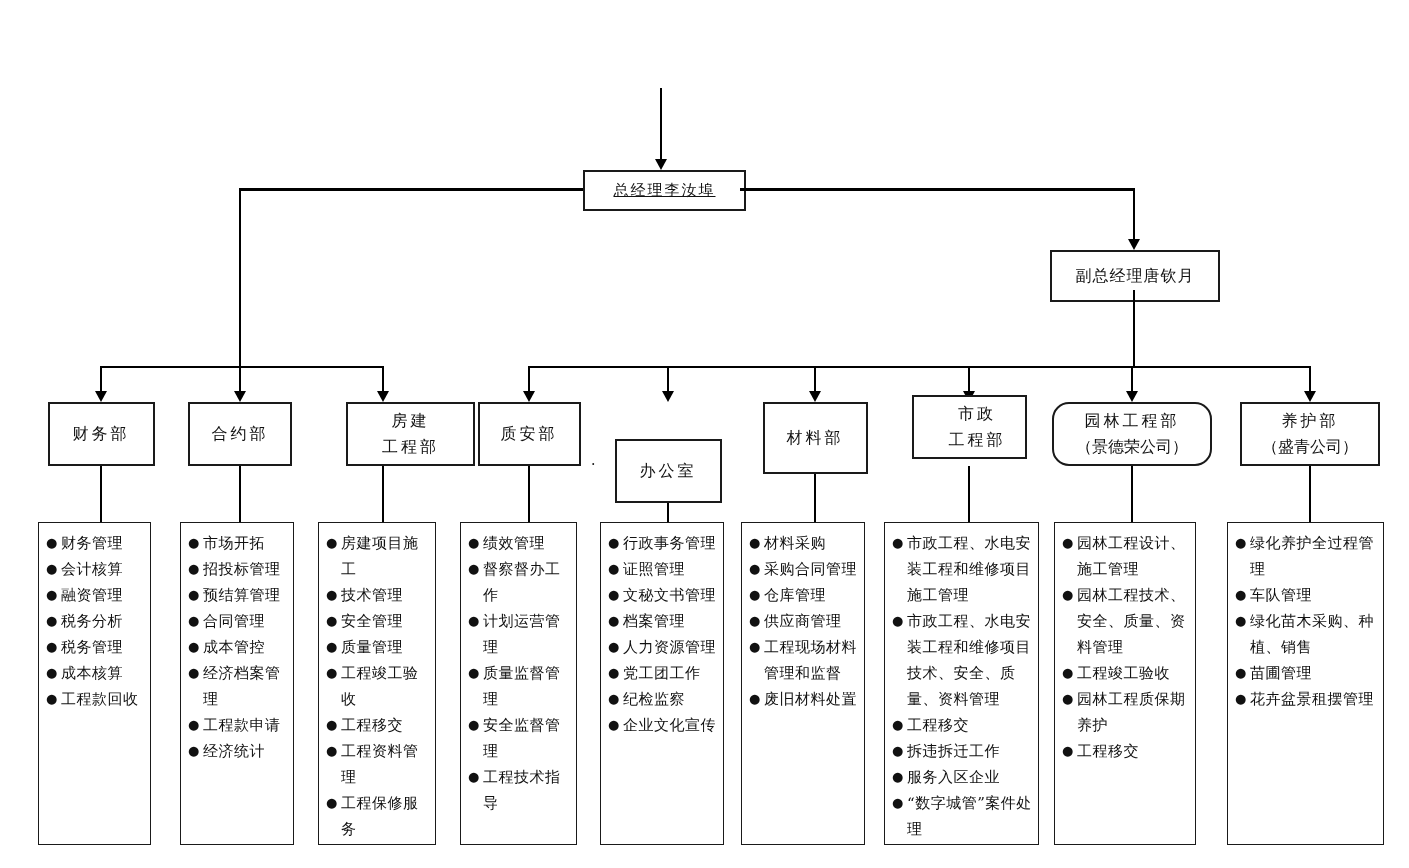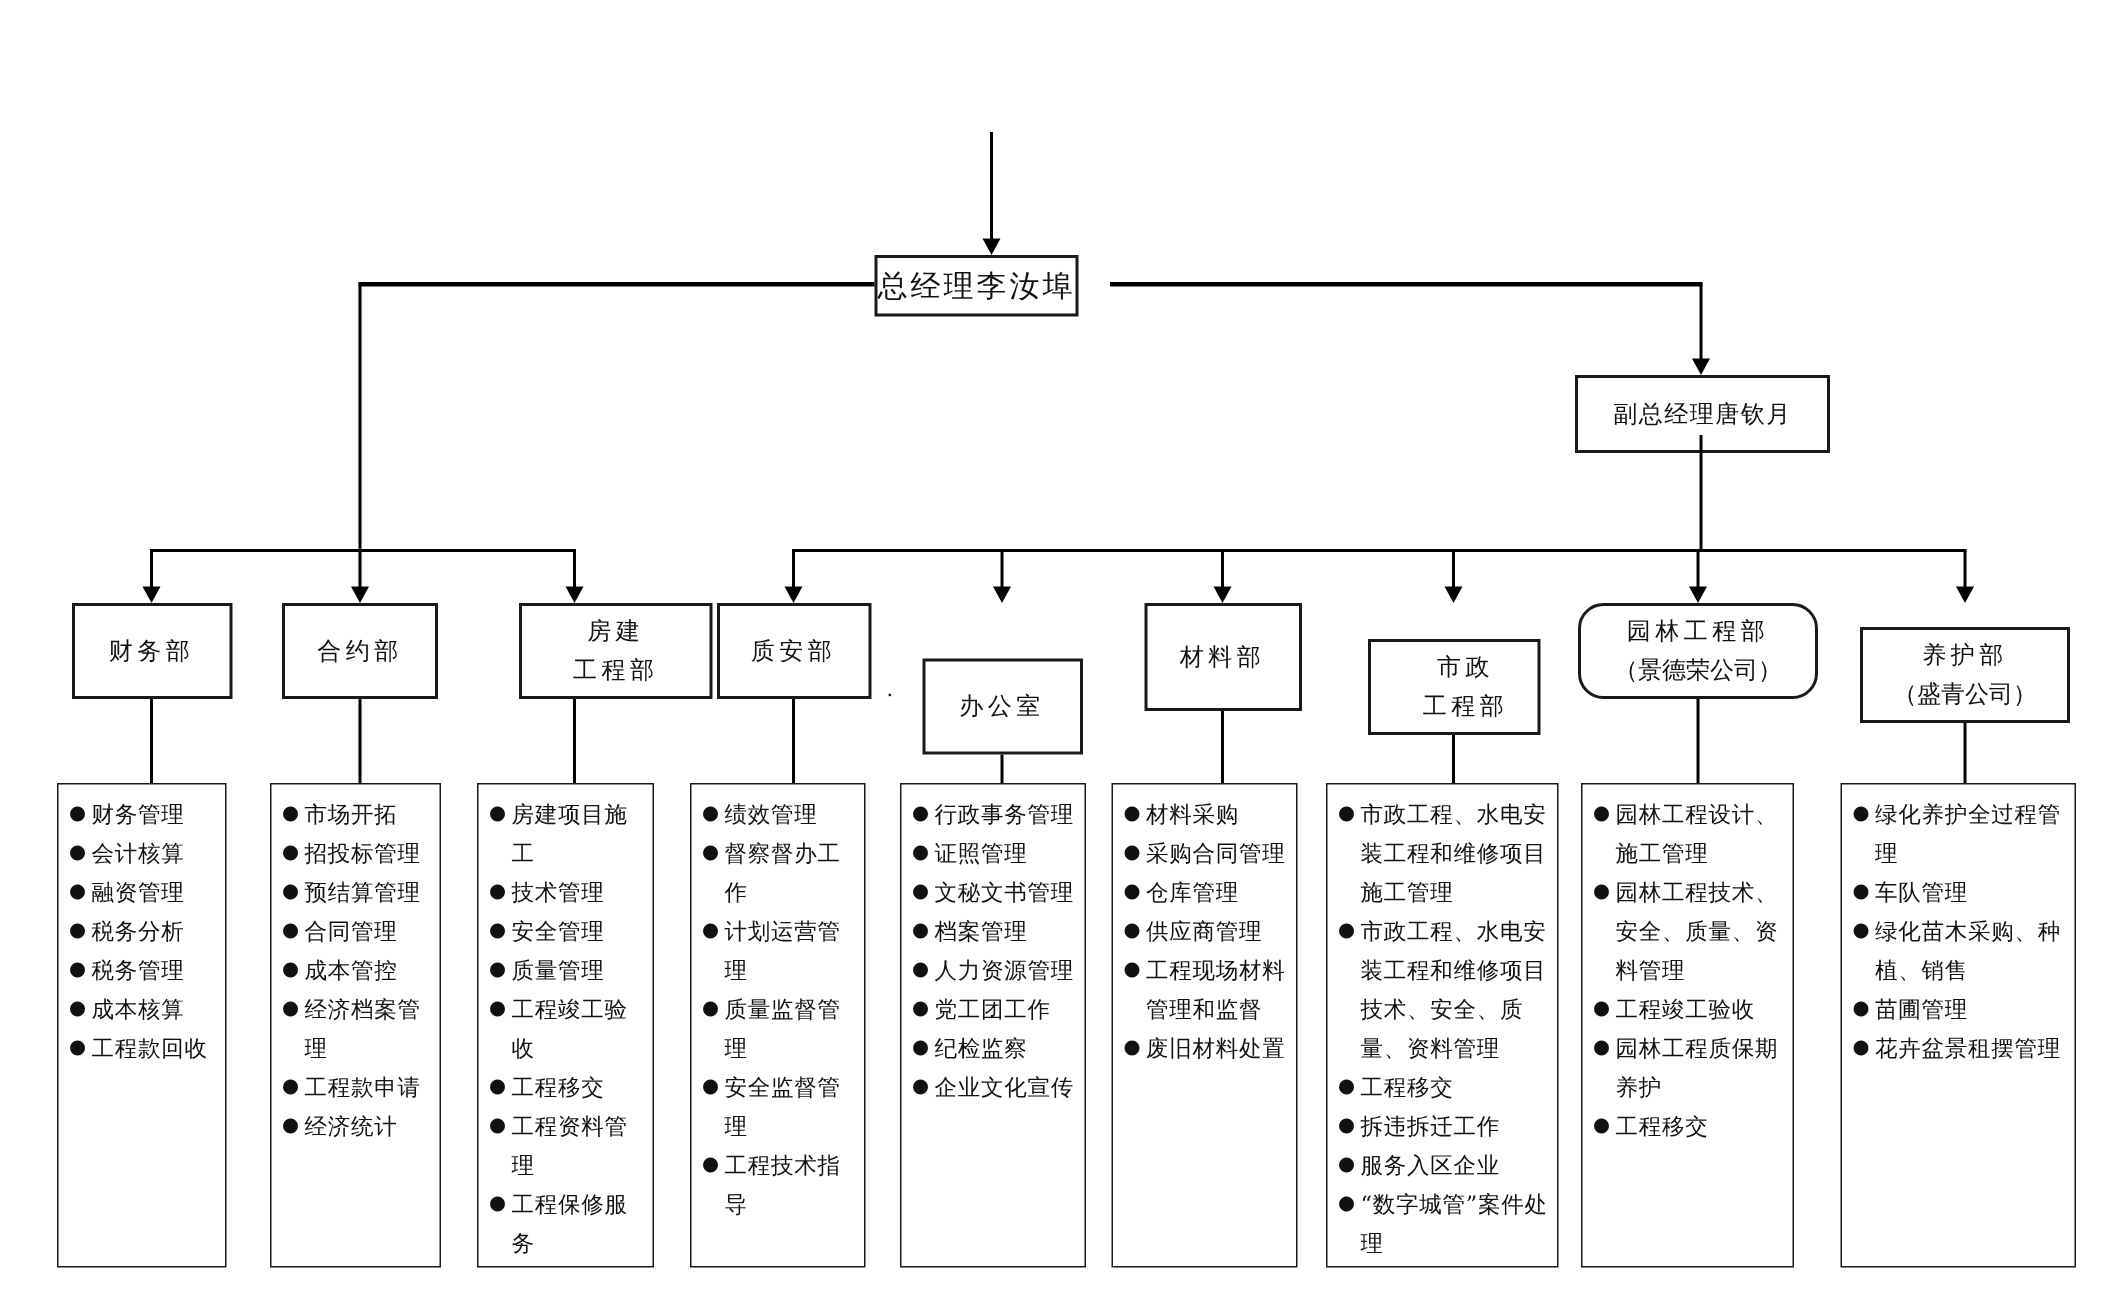--- a/index.html
+++ b/index.html
@@ -18,21 +18,21 @@
   .canvas{position:absolute;inset:0;}
 
   
   .box{
     position:absolute;background:var(--bg);
     border:2px solid var(--border);
     display:flex;flex-direction:column;align-items:center;justify-content:center;
     text-align:center;
   }
   .root-box{left:568px;top:18px;width:189px;height:70px;font-size:17px;line-height:27px;letter-spacing:2px;}
-  .gm-box{left:583px;top:170px;width:136px;height:41px;font-size:20px;letter-spacing:2px;}
+  .gm-box{left:583px;top:170px;width:163px;height:41px;font-size:15px;letter-spacing:2px;text-decoration:underline;}
   .dgm-box{left:1050px;top:250px;width:170px;height:52px;font-size:16px;letter-spacing:1px;}
 
   .dept-box{
     position:absolute;background:var(--bg);
     border:2px solid var(--border);
     display:flex;flex-direction:column;align-items:center;justify-content:center;
     text-align:center;font-size:16px;line-height:26px;
   }
   .dept-box .nm{letter-spacing:3px;}
   .dept-box .nm.paren{letter-spacing:0;}
@@ -191,21 +191,21 @@
       <div class="list-box" style="left: 741px; top: 522px; width: 124px; height: 323px;">
         <ul>
           <li><span class="blt">●</span><span>材料采购</span></li>
           <li><span class="blt">●</span><span>采购合同管理</span></li>
           <li><span class="blt">●</span><span>仓库管理</span></li>
           <li><span class="blt">●</span><span>供应商管理</span></li>
           <li><span class="blt">●</span><span>工程现场材料管理和监督</span></li>
           <li><span class="blt">●</span><span>废旧材料处置</span></li>
         </ul>
       </div>
-      <div class="dept-box" style="left: 911.5px; top: 426px; width: 115px; height: 64px; padding-left: 16px;">
+      <div class="dept-box" style="left: 911.5px; top: 395px; width: 115px; height: 64px; padding-left: 16px;">
         <div class="nm">市政</div>
         <div class="nm">工程部</div>
       </div>
       <div class="list-box" style="left: 884px; top: 522px; width: 155px; height: 323px;">
         <ul>
           <li><span class="blt">●</span><span>市政工程、水电安装工程和维修项目施工管理</span></li>
           <li><span class="blt">●</span><span>市政工程、水电安装工程和维修项目技术、安全、质量、资料管理</span></li>
           <li><span class="blt">●</span><span>工程移交</span></li>
           <li><span class="blt">●</span><span>拆违拆迁工作</span></li>
           <li><span class="blt">●</span><span>服务入区企业</span></li>
@@ -218,21 +218,21 @@
       </div>
       <div class="list-box" style="left: 1054px; top: 522px; width: 142px; height: 323px;">
         <ul>
           <li><span class="blt">●</span><span>园林工程设计、施工管理</span></li>
           <li><span class="blt">●</span><span>园林工程技术、安全、质量、资料管理</span></li>
           <li><span class="blt">●</span><span>工程竣工验收</span></li>
           <li><span class="blt">●</span><span>园林工程质保期养护</span></li>
           <li><span class="blt">●</span><span>工程移交</span></li>
         </ul>
       </div>
-      <div class="dept-box" style="left: 1240px; top: 402px; width: 140px; height: 64px; margin-top: 16px;">
+      <div class="dept-box" style="left: 1240px; top: 402px; width: 140px; height: 64px;">
         <div class="nm">养护部</div>
         <div class="nm paren">（盛青公司）</div>
       </div>
       <div class="list-box" style="left: 1227px; top: 522px; width: 157px; height: 323px;">
         <ul>
           <li><span class="blt">●</span><span>绿化养护全过程管理</span></li>
           <li><span class="blt">●</span><span>车队管理</span></li>
           <li><span class="blt">●</span><span>绿化苗木采购、种植、销售</span></li>
           <li><span class="blt">●</span><span>苗圃管理</span></li>
           <li><span class="blt">●</span><span>花卉盆景租摆管理</span></li>

